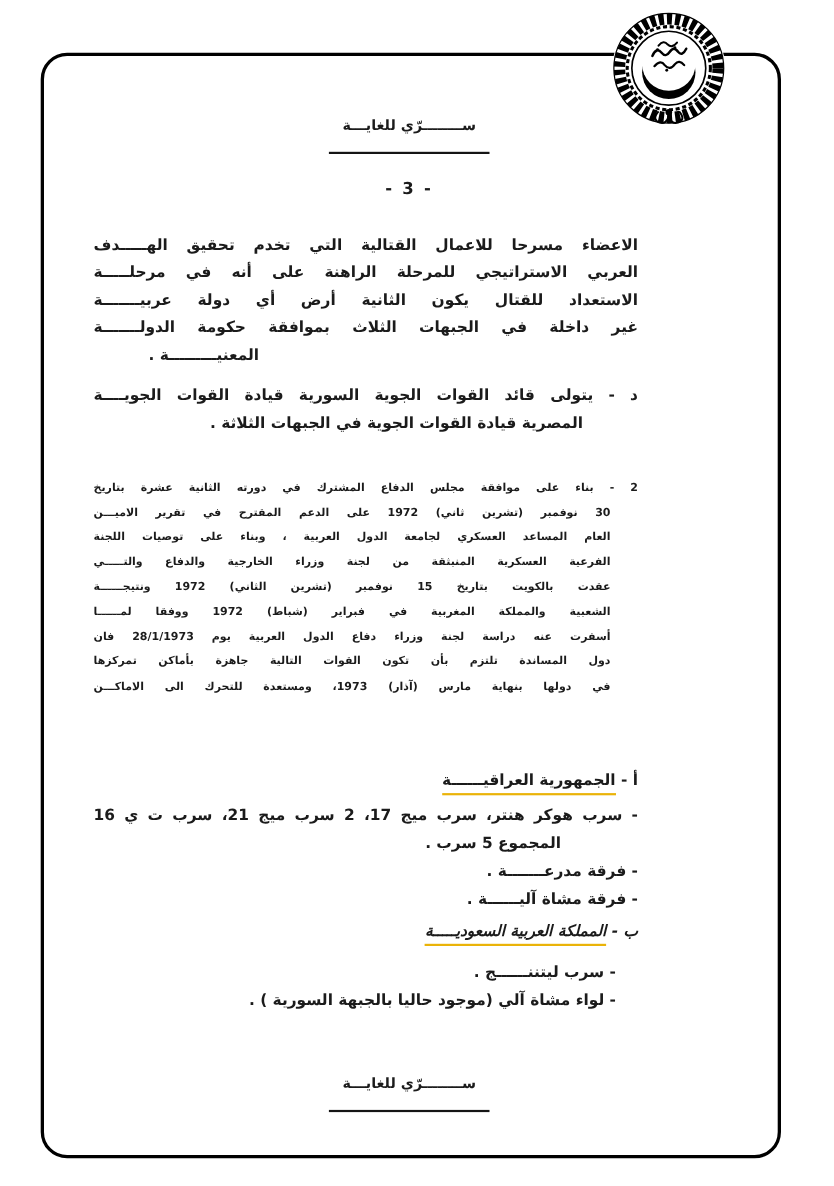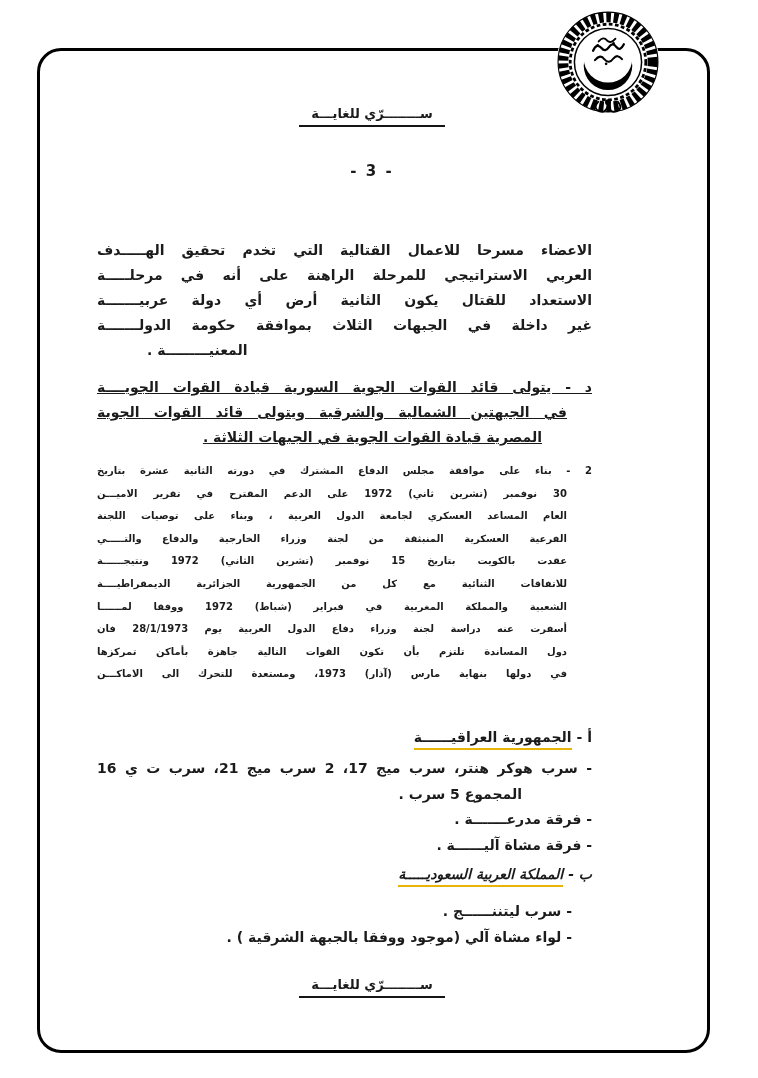--- a/index.html
+++ b/index.html
@@ -4,26 +4,26 @@
 <style>
   html,body{margin:0;padding:0;background:#ffffff;}
   body{width:758px;height:1078px;position:relative;overflow:hidden;
        font-family:"DejaVu Sans",sans-serif;color:#1b1b1b;}
   .frame{position:absolute;left:37px;top:48px;width:667px;height:999px;
          border:3px solid #000;border-radius:24px;}
   .emblem{position:absolute;left:552px;top:6px;width:112px;height:112px;z-index:5;}
   .centered{position:absolute;left:37px;width:670px;text-align:center;}
   .rtl{direction:rtl;unicode-bidi:embed;}
   .classification{display:inline-block;font-size:13px;font-weight:bold;
-                  border-bottom:2px solid #151515;padding:0 12px 4px 12px;}
+                  border-bottom:2px solid #151515;padding:0 12px 16px 12px;}
   .pageno{font-size:15px;font-weight:bold;letter-spacing:2px;}
-  .block{position:absolute;left:97px;width:495px;direction:rtl;unicode-bidi:embed;
-         font-weight:bold;margin-top:27px;}
+  .block{position:absolute;left:85px;width:495px;direction:rtl;unicode-bidi:embed;
+         font-weight:bold;}
   .p1{top:211px;font-size:14px;line-height:25px;}
-  .pd{top:348px;font-size:14px;line-height:25px;text-decoration:underline;}
+  .pd{top:348px;font-size:14px;line-height:25px;}
   .p2{top:433px;font-size:10px;line-height:22.6px;}
   .sa-h{top:702px;font-size:14px;}
   .sa-list{top:729px;font-size:14px;line-height:25.5px;}
   .sb-h{top:839px;font-size:14px;font-style:italic;}
   .sb-list{top:872px;font-size:14px;line-height:25.5px;}
   .line{white-space:normal;}
   .just{text-align:justify;text-align-last:justify;}
   .r{}
   .ind25{padding-right:25px;}
   .ind50{padding-right:50px;}
@@ -78,31 +78,29 @@
 <div class="block p1">
   <div class="line just">الاعضاء مسرحا للاعمال القتالية التي تخدم تحقيق الهـــــدف</div>
   <div class="line just">العربي الاستراتيجي للمرحلة الراهنة على أنه في مرحلـــــة</div>
   <div class="line just">الاستعداد للقتال يكون الثانية أرض أي دولة عربيـــــــة</div>
   <div class="line just">غير داخلة في الجبهات الثلاث بموافقة حكومة الدولـــــــة</div>
   <div class="line lastleft">المعنيـــــــــة .</div>
 </div>
 
 <div class="block pd">
   <div class="line just">د - يتولى قائد القوات الجوية السورية قيادة القوات الجويــــة</div>
-  <div class="line just ind25">في الجبهتين الشمالية والشرقية ويتولى قائد القوات الجوية</div>
   <div class="line r ind50">المصرية قيادة القوات الجوية في الجبهات الثلاثة .</div>
 </div>
 
 <div class="block p2">
   <div class="line just">2 - بناء على موافقة مجلس الدفاع المشترك في دورته الثانية عشرة بتاريخ</div>
   <div class="line just ind25">30 نوفمبر (تشرين ثاني) 1972 على الدعم المقترح في تقرير الاميـــن</div>
   <div class="line just ind25">العام المساعد العسكري لجامعة الدول العربية ، وبناء على توصيات اللجنة</div>
   <div class="line just ind25">الفرعية العسكرية المنبثقة من لجنة وزراء الخارجية والدفاع والتـــــي</div>
   <div class="line just ind25">عقدت بالكويت بتاريخ 15 نوفمبر (تشرين الثاني) 1972 ونتيجــــــة</div>
-  <div class="line just ind25">للاتفاقات الثنائية مع كل من الجمهورية الجزائرية الديمقراطيــــة</div>
   <div class="line just ind25">الشعبية والمملكة المغربية في فبراير (شباط) 1972 ووفقا لمــــــا</div>
   <div class="line just ind25">أسفرت عنه دراسة لجنة وزراء دفاع الدول العربية يوم 28/1/1973 فان</div>
   <div class="line just ind25">دول المساندة تلتزم بأن تكون القوات التالية جاهزة بأماكن تمركزها</div>
   <div class="line just ind25">في دولها بنهاية مارس (آذار) 1973، ومستعدة للتحرك الى الاماكـــن</div>
 </div>
 
 <div class="block sa-h heading r">
   <span>أ -</span>
   <span class="u">الجمهورية العراقيــــــة</span>
 </div>
@@ -112,18 +110,18 @@
   <div class="line r">- فرقة مدرعـــــــة .</div>
   <div class="line r">- فرقة مشاة آليــــــة .</div>
 </div>
 
 <div class="block sb-h heading r">
   <span>ب -</span>
   <span class="u">المملكة العربية السعوديـــــة</span>
 </div>
 <div class="block sb-list">
   <div class="line r ind20">- سرب ليتننــــــج .</div>
-  <div class="line r ind20">- لواء مشاة آلي (موجود ووفقا بالجبهة الشرقية ) .</div>
+  <div class="line r ind20">- لواء مشاة آلي (موجود حاليا بالجبهة السورية ) .</div>
 </div>
 
 <div class="centered ftr">
   <span class="classification rtl">ســــــــرّي للغايـــة</span>
 </div>
 
 </body></html>

